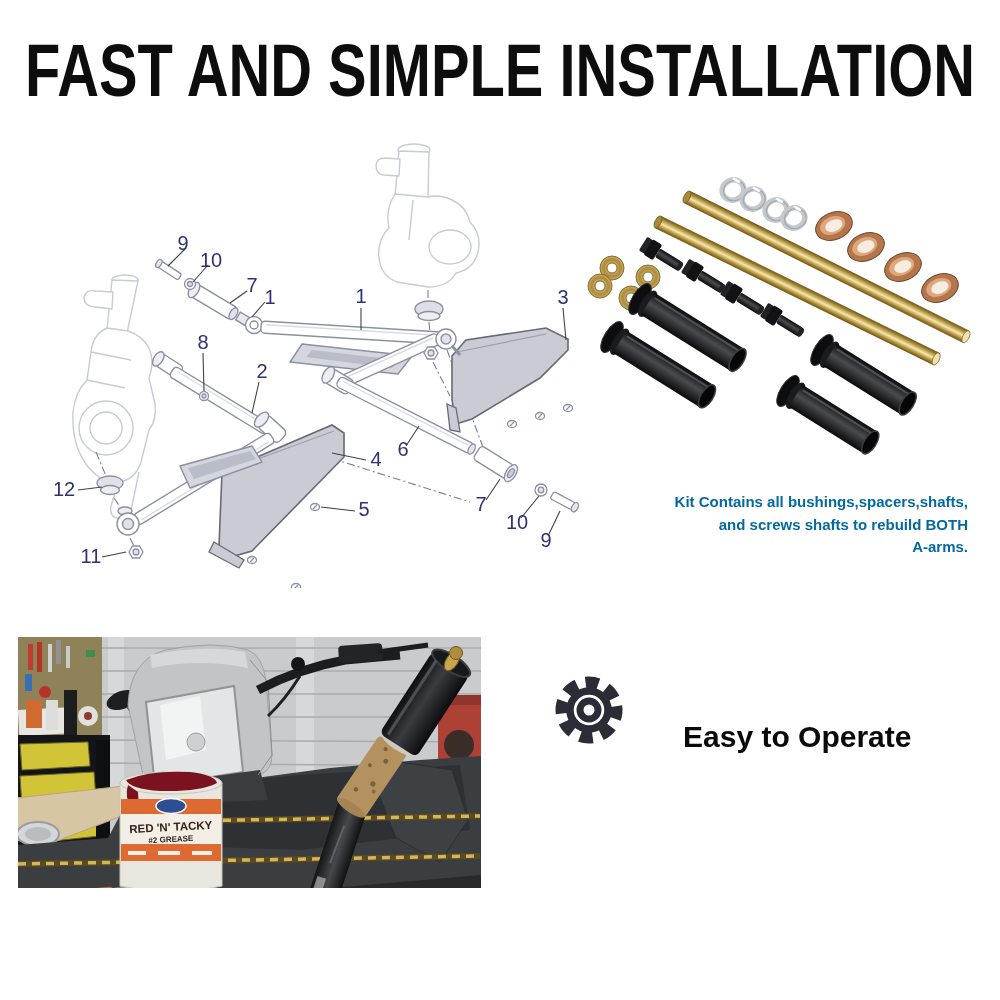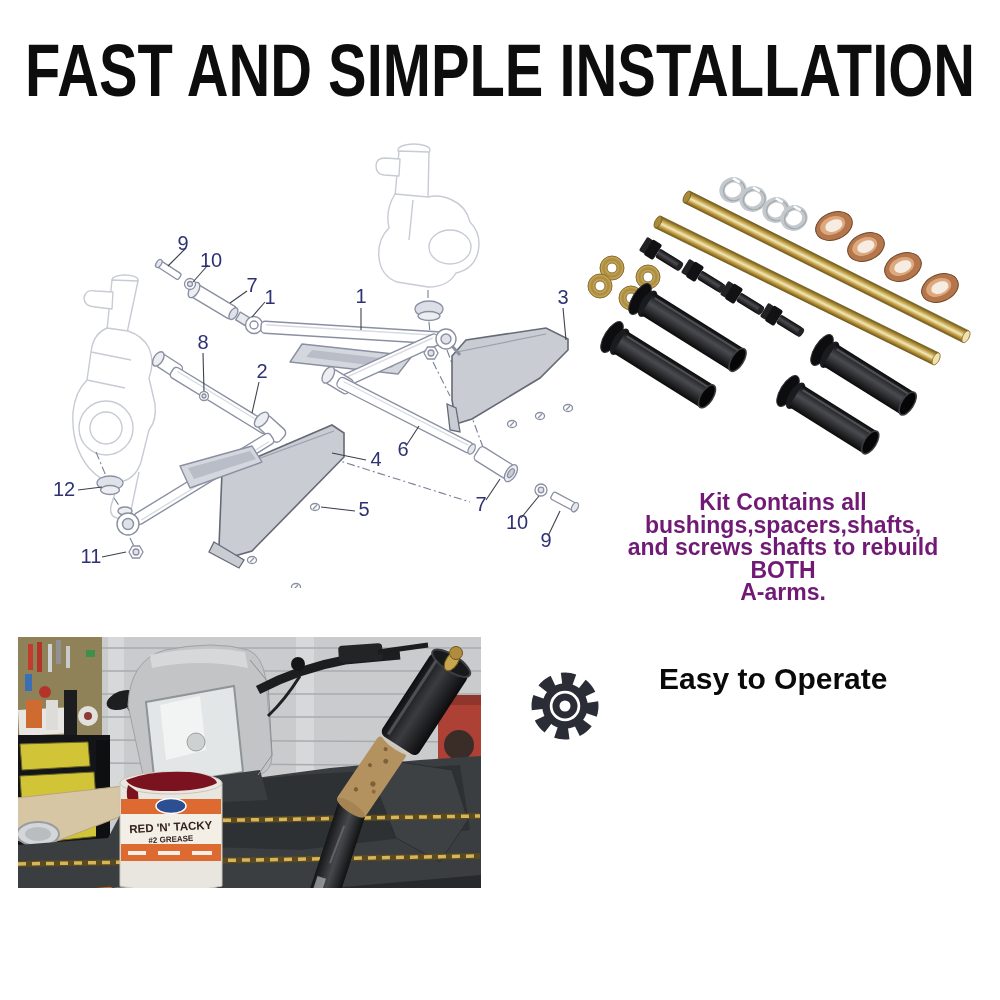--- a/index.html
+++ b/index.html
@@ -1,23 +1,23 @@
 <!DOCTYPE html>
 <html><head>
 <meta charset="utf-8">
 <style>
   html,body{margin:0;padding:0;background:#ffffff;}
   #page{position:relative;width:1000px;height:888px;background:#ffffff;overflow:hidden;
         font-family:"Liberation Sans","DejaVu Sans",sans-serif;}
   .abs{position:absolute;}
   #title-svg{left:0;top:20px;}
-  #caption{left:598px;top:491px;width:370px;text-align:center;
-           font-size:23px;font-weight:bold;color:#701a75;line-height:22.5px;}
+  #caption{left:598px;top:491px;width:370px;text-align:right;
+           font-size:15px;font-weight:bold;color:#0369a1;line-height:22.5px;}
   #caption span{display:block;}
-  .feature-row{position:absolute;left:521px;width:450px;height:92px;display:flex;align-items:flex-start;}
+  .feature-row{position:absolute;left:545px;width:450px;height:92px;display:flex;align-items:flex-end;}
   .feature-row .ficon{width:88px;height:88px;flex:0 0 88px;}
   .feature-label{margin-left:50px;font-size:30px;font-weight:bold;color:#0a0a0a;white-space:nowrap;}
   text.callout{font-size:20px;fill:#2e3274;font-family:"Liberation Sans",sans-serif;}
   .tub-title{font-size:11.5px;font-weight:bold;fill:#33231c;font-family:"Liberation Sans",sans-serif;}
   .tub-sub{font-size:8px;font-weight:bold;fill:#33231c;font-family:"Liberation Sans",sans-serif;}
 </style>
 </head>
 <body>
 
 <div id="page">

